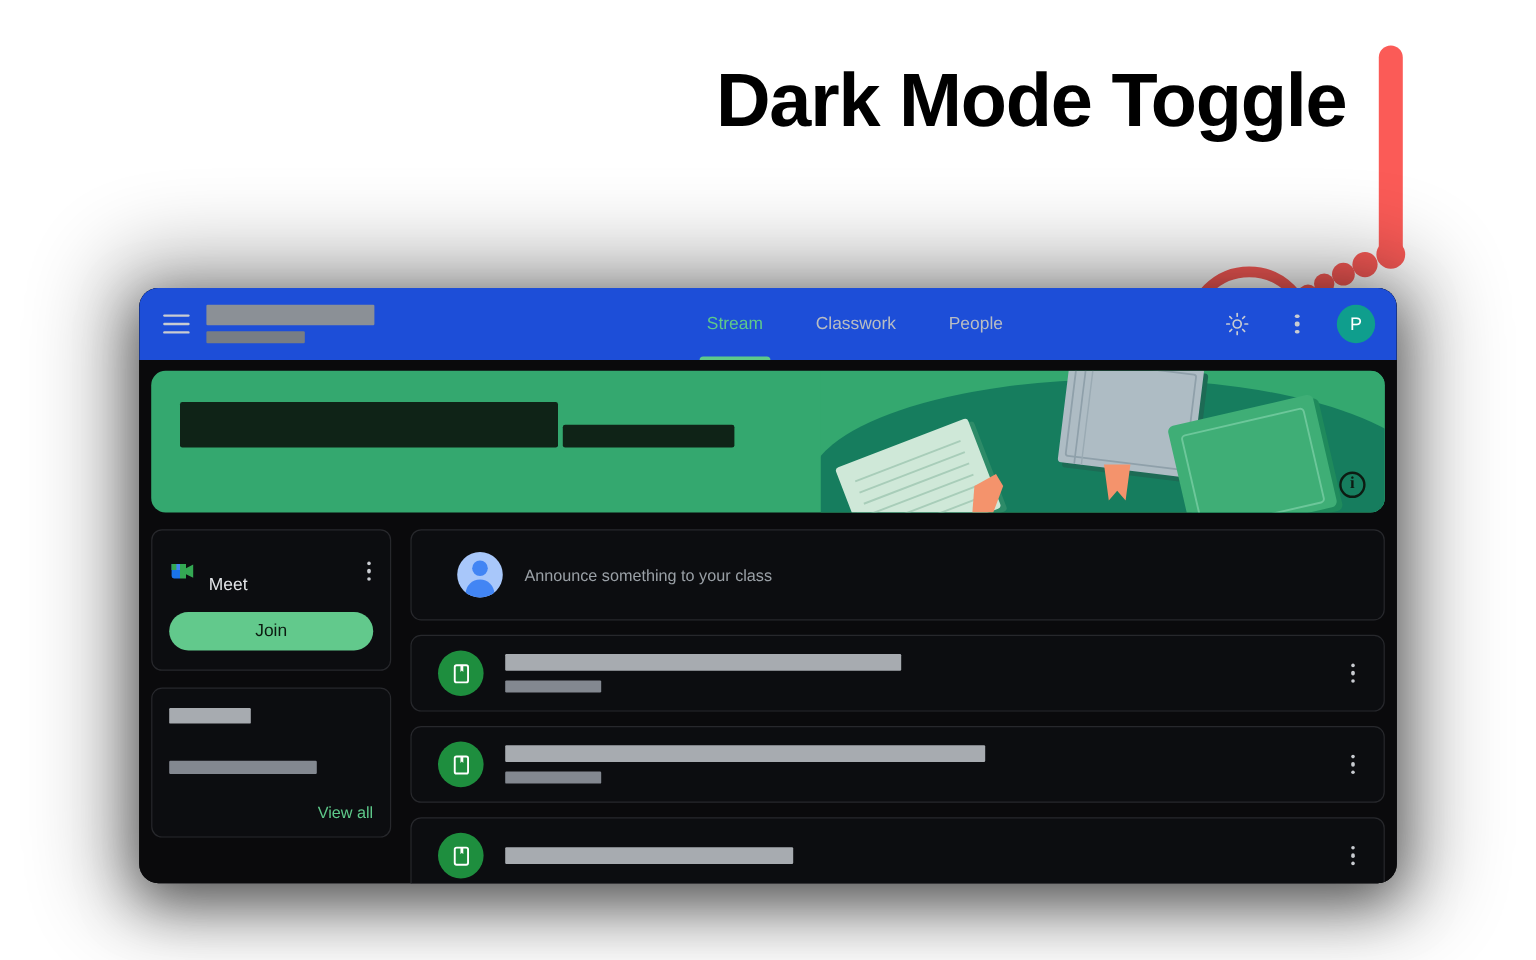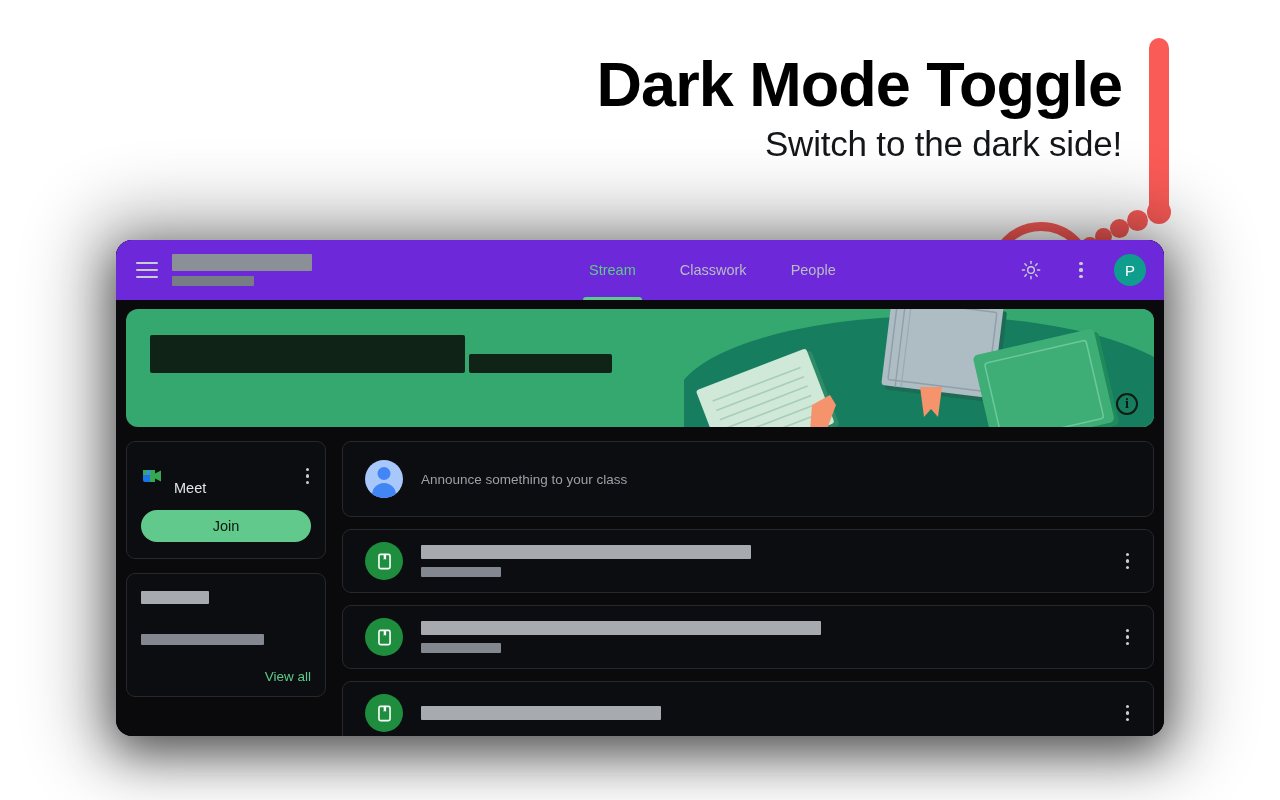--- a/index.html
+++ b/index.html
@@ -46,21 +46,21 @@
     background: #0a0a0c;
   }
   .window {
     position: absolute; left: 116px; top: 240px;
     width: 1048px; height: 496px; border-radius: 16px;
     background: #0a0a0c; overflow: hidden;
   }
 
   
   .topbar {
-    position: relative; height: 60px; background: #6d28d9;
+    position: relative; height: 60px; background: #1d4ed8;
     display: flex; align-items: center;
   }
   .hamburger {
     width: 22px; height: 16px; margin-left: 20px; margin-right: 14px;
     display: flex; flex-direction: column; justify-content: space-between;
     cursor: pointer;
   }
   .hamburger span { display: block; height: 2px; background: #c9ccd1; border-radius: 1px; }
 
   .redact { display: inline-block; border-radius: 1px; }
@@ -140,21 +140,21 @@
     display: flex; align-items: center; justify-content: center;
     cursor: pointer;
   }
   .up-card { padding: 16px 14px 12px 14px; }
   .viewall {
     text-align: right; color: #5ec98a; font-size: 13.5px;
     margin-top: 20px; cursor: pointer;
   }
 
   .announce {
-    height: 76px; display: flex; align-items: center; padding: 0 22px; gap: 18px;
+    height: 76px; display: flex; align-items: center; padding: 0 38px; gap: 18px;
     cursor: text;
   }
   .pavatar {
     width: 38px; height: 38px; border-radius: 50%; background: #a8c7fa;
     position: relative; flex: 0 0 38px; overflow: hidden;
   }
   .pavatar::before {
     content: ""; position: absolute; left: 50%; top: 7px; transform: translateX(-50%);
     width: 13px; height: 13px; border-radius: 50%; background: #4285f4;
   }
@@ -174,21 +174,20 @@
   .post-lines { flex: 1; display: flex; flex-direction: column; gap: 8px; }
   .post-kebab { cursor: pointer; padding: 6px 2px; }
 </style>
 </head>
 <body>
 
 <div class="page">
 
   <div class="headline-wrap">
     <div class="headline">Dark Mode Toggle</div>
-    <div class="subhead">Switch to the dark side!</div>
   </div>
 
   <div class="ann-bar"></div>
 
   <div class="ann-dot" style="left:1147px; top:200px; width:24px; height:24px;"></div>
   <div class="ann-dot" style="left:1127px; top:210px; width:21px; height:21px;"></div>
   <div class="ann-dot" style="left:1110px; top:219px; width:19px; height:19px;"></div>
   <div class="ann-dot" style="left:1095px; top:228px; width:17px; height:17px;"></div>
   <div class="ann-dot" style="left:1082px; top:237px; width:16px; height:16px;"></div>
   <div class="ann-dot" style="left:1070px; top:246px; width:15px; height:15px;"></div>

